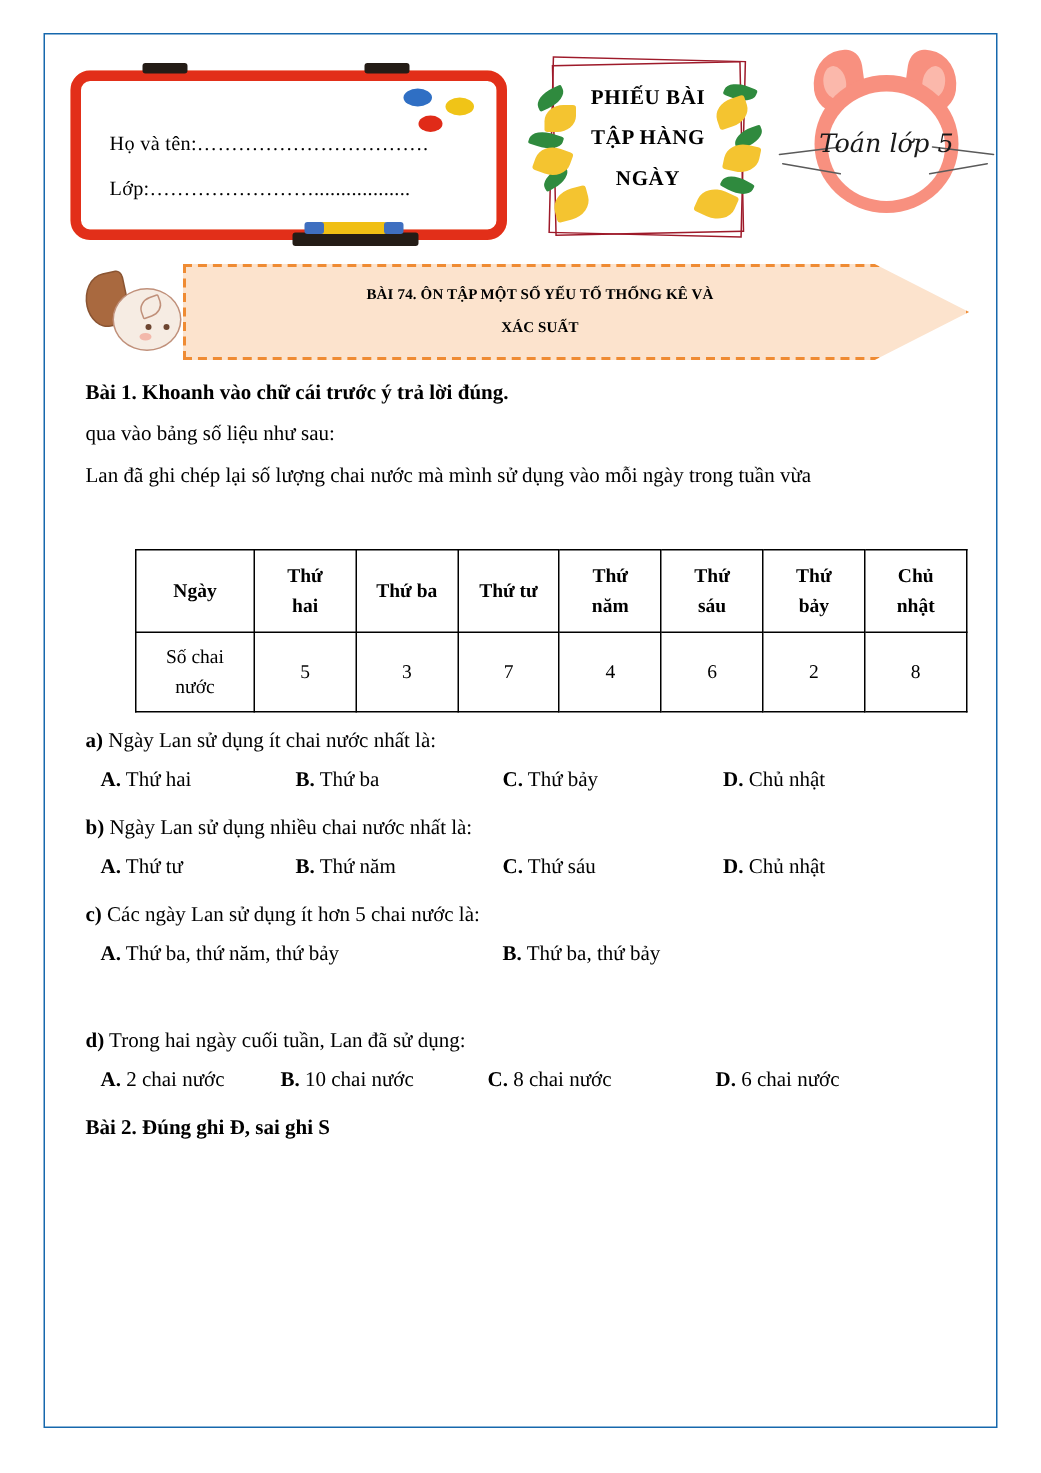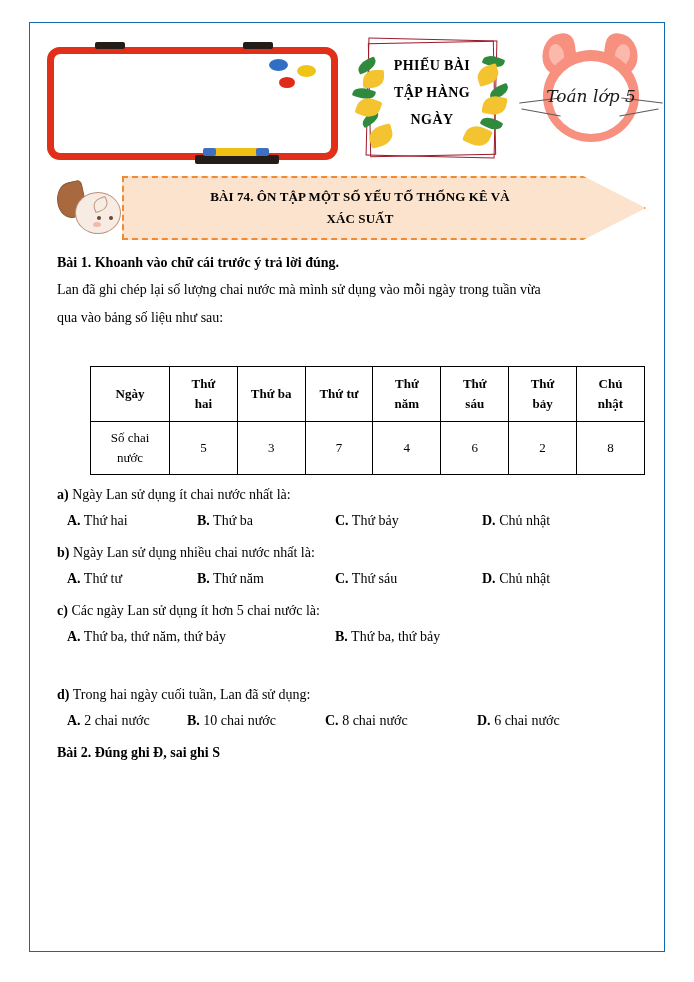--- a/index.html
+++ b/index.html
@@ -321,21 +321,21 @@
     box-sizing: border-box;
     clip-path: polygon(0 0, 88% 0, 100% 50%, 88% 100%, 0 100%);
   }
   .banner-text {
     position: absolute;
     left: 28px;
     top: 10px;
     width: 420px;
     text-align: center;
     font-weight: bold;
-    font-size: 13px;
+    font-size: 10px;
     line-height: 22px;
     letter-spacing: .1px;
     z-index: 3;
   }
 
   
   .body-text {
     position: absolute;
     left: 28px;
     top: 228px;
@@ -407,20 +407,24 @@
 
   <div class="header">
 
     <div class="whiteboard">
       <div class="wb-frame"></div>
       <div class="wb-clip left"></div>
       <div class="wb-clip right"></div>
       <div class="magnet blue"></div>
       <div class="magnet yellow"></div>
       <div class="magnet red"></div>
+      <div class="wb-lines">
+        <div class="wb-line">Họ và tên:…………………………….</div>
+        <div class="wb-line">Lớp:……………………..................</div>
+      </div>
       <div class="wb-tray"></div>
       <div class="wb-marker"></div>
       <div class="wb-cap a"></div>
       <div class="wb-cap b"></div>
     </div>
 
     <div class="floral">
       <div class="floral-frame2"></div>
       <div class="floral-frame"></div>
 
@@ -476,22 +480,22 @@
         <div>BÀI 74. ÔN TẬP MỘT SỐ YẾU TỐ THỐNG KÊ VÀ</div>
         <div>XÁC SUẤT</div>
       </div>
     </div>
   </div>
 
   <div class="body-text">
 
     <div class="q-head">Bài 1. Khoanh vào chữ cái trước ý trả lời đúng.</div>
 
+    <div class="para">qua vào bảng số liệu như sau:</div>
     <div class="para">Lan đã ghi chép lại số lượng chai nước mà mình sử dụng vào mỗi ngày trong tuần vừa</div>
-    <div class="para">qua vào bảng số liệu như sau:</div>
 
     <table class="data-table">
       <tbody>
           <tr class="head">
         <td class="c-day">Ngày</td>
         <td class="c-cell">
           <div>Thứ</div>
           <div>hai</div>
         </td>
         <td class="c-cell">

